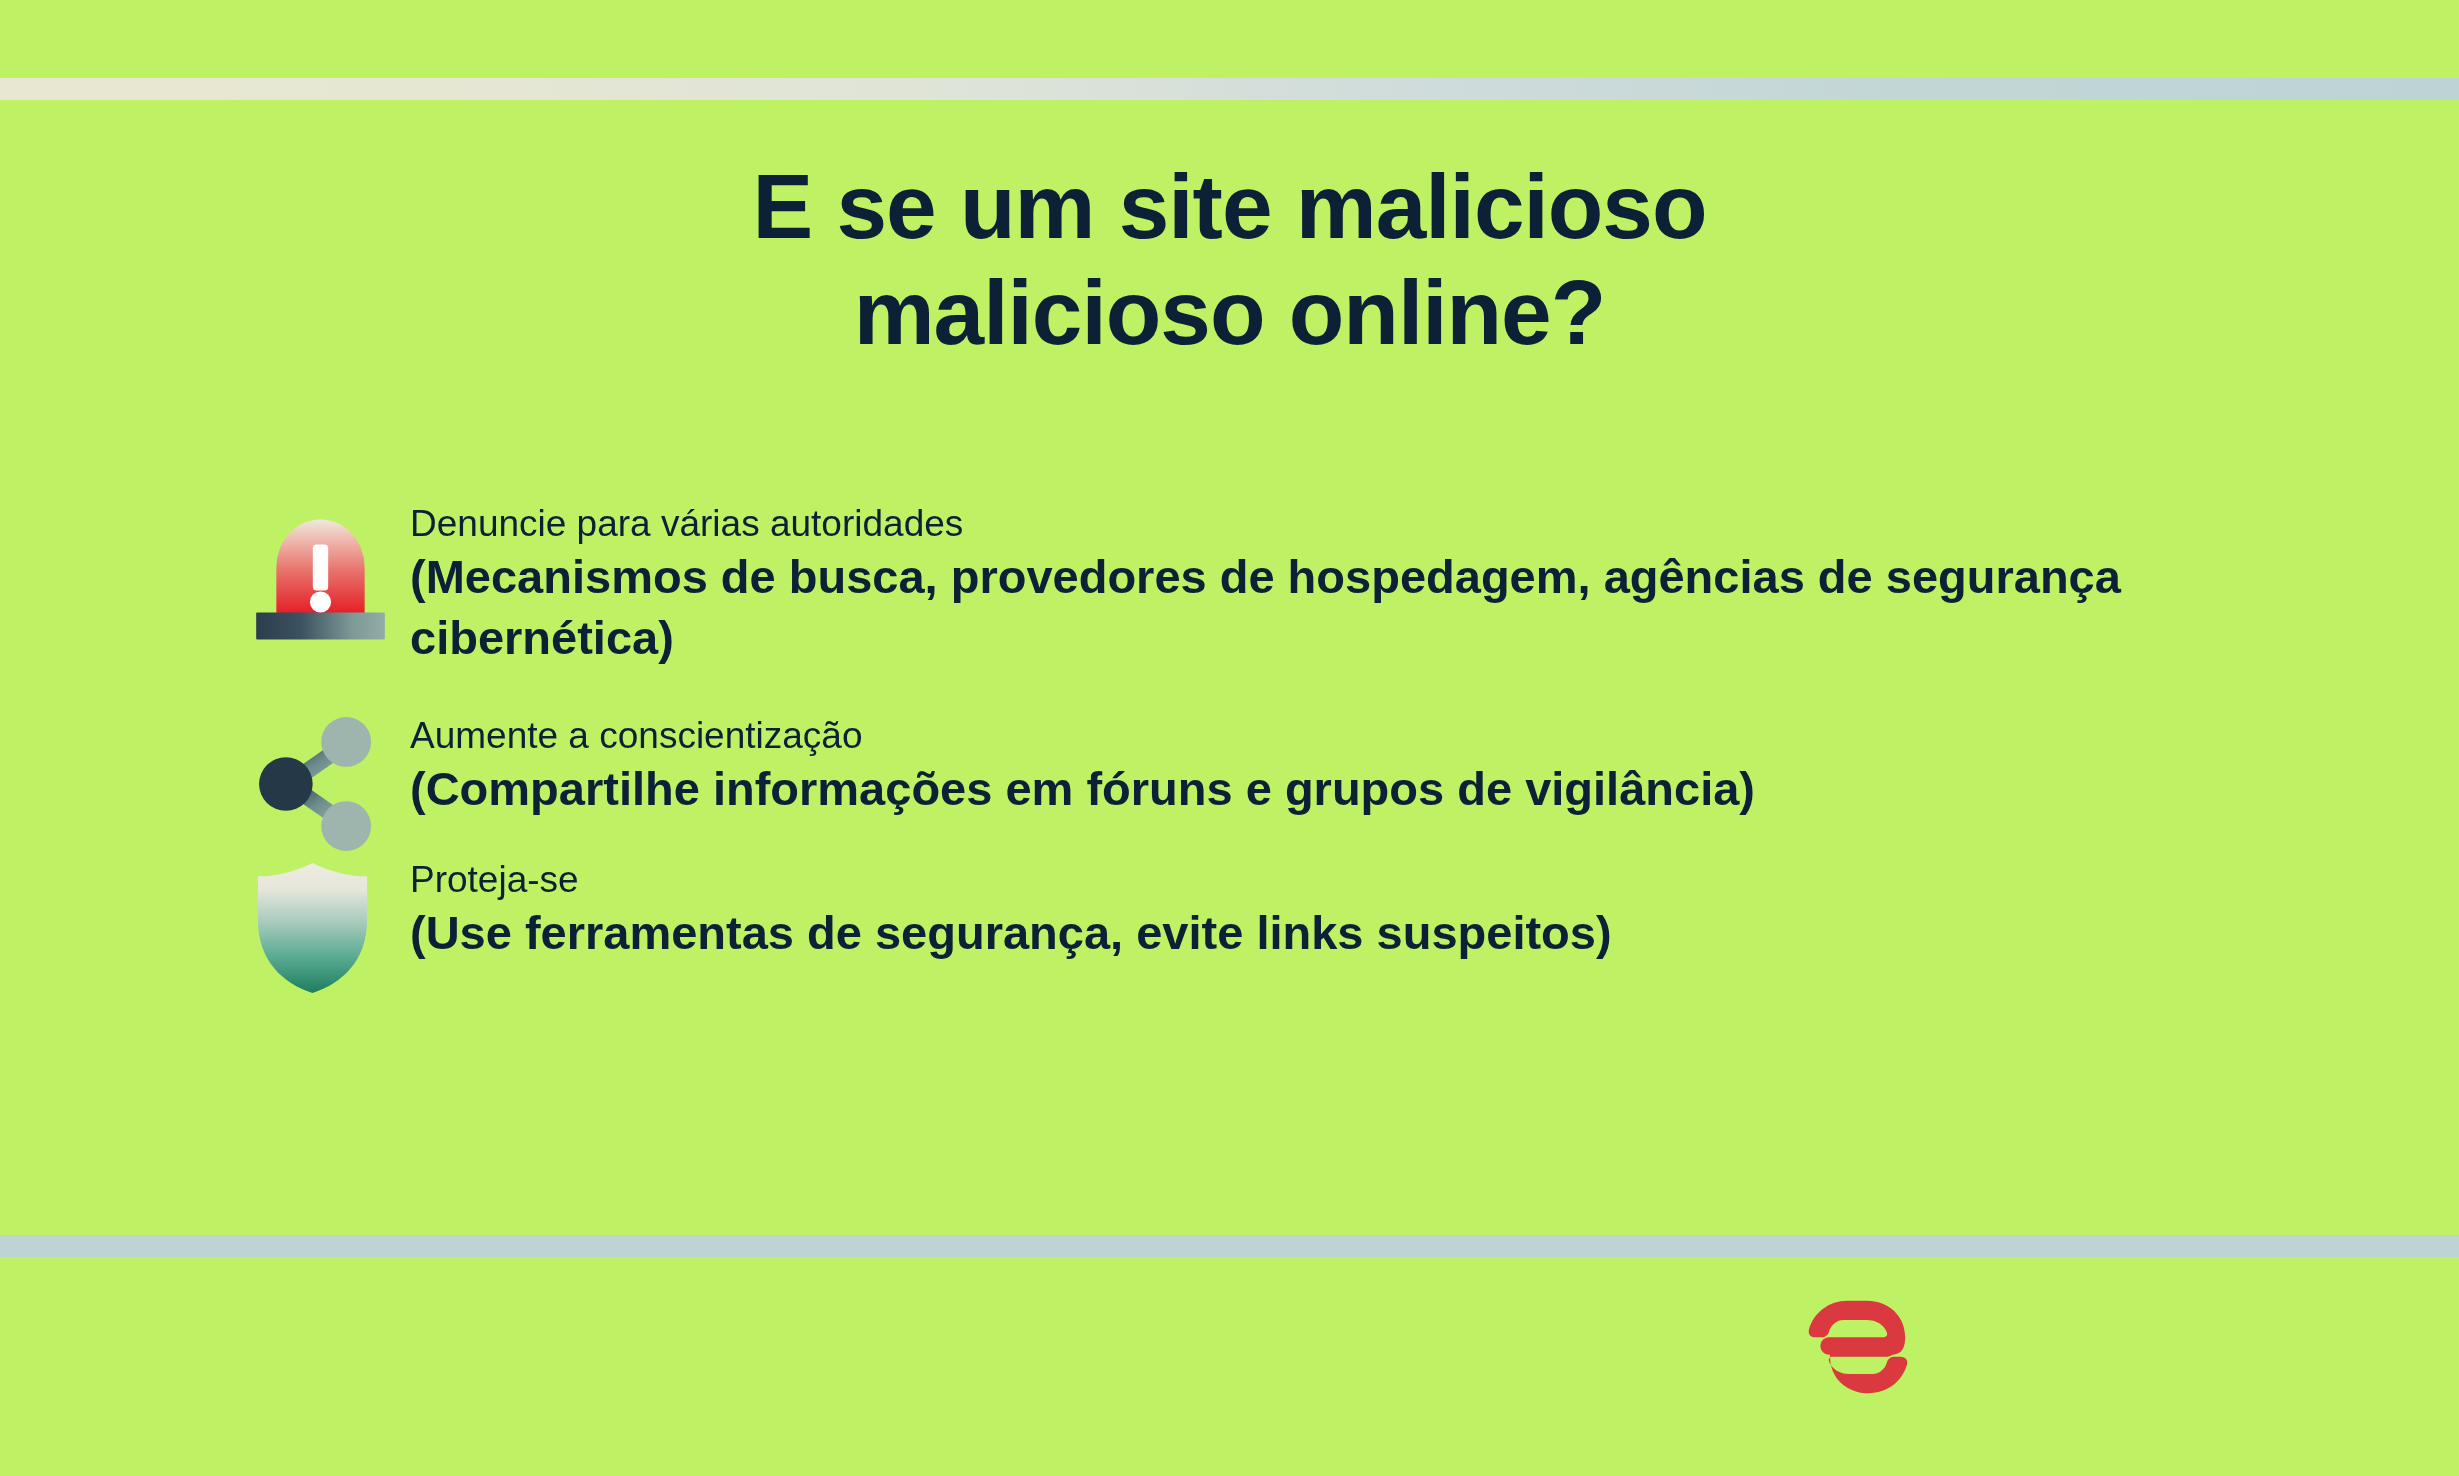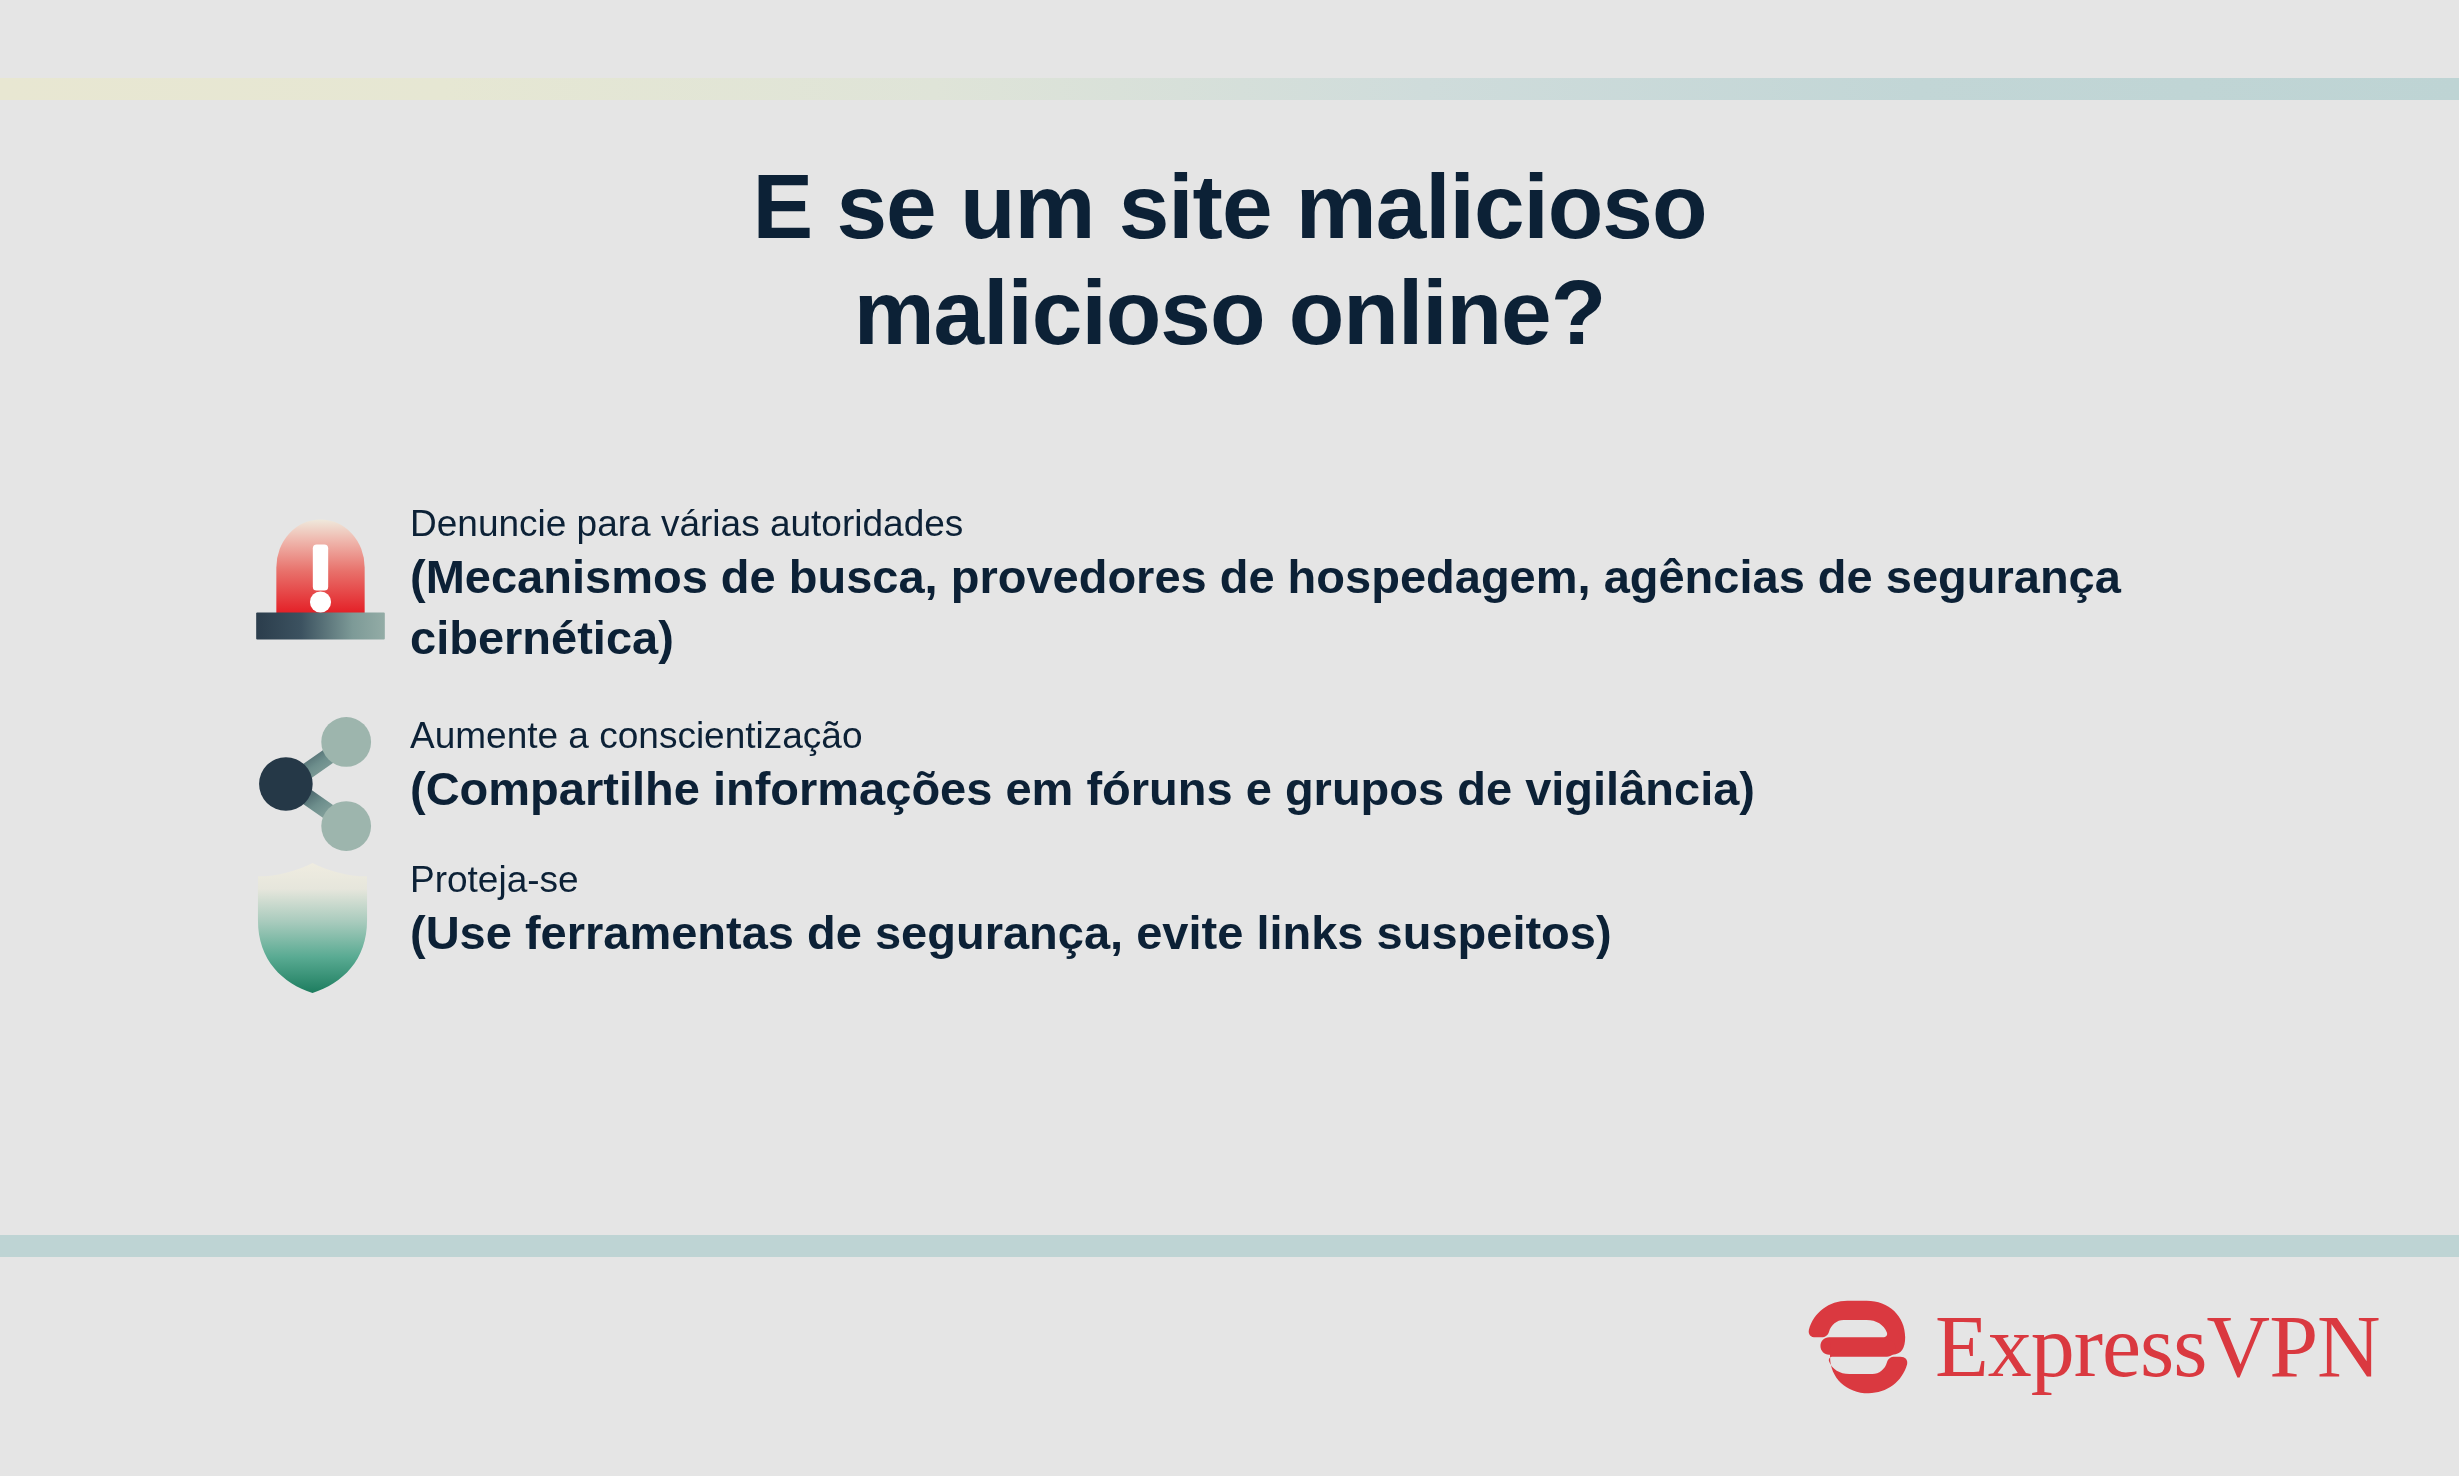--- a/index.html
+++ b/index.html
@@ -12,21 +12,21 @@
     background: #ffffff;
     font-family: "Liberation Sans", sans-serif;
     overflow: hidden;
     position: relative;
   }
 
   .slide {
     position: relative;
     width: 2459px;
     height: 1477px;
-    background: #e5e5e5;
+    background: #bef264;
     box-sizing: border-box;
   }
 
   
   .top-rule {
     position: absolute;
     left: 0;
     top: 78px;
     width: 2459px;
     height: 22px;
@@ -221,17 +221,16 @@
 
   <div class="bottom-rule"></div>
 
   <div class="logo">
     <span class="logo-mark">
       <svg width="104" height="104" viewBox="0 0 108 108" xmlns="http://www.w3.org/2000/svg">
         <path fill="#da3940" d="M63 6 C86 6 103 22 103 44 C103 55 99 62 90 62 L24 62 C19 62 15 58 15 53 C15 48 19 44 24 44 L80 44 C83 44 85 42 84 39 C81 31 73 26 63 26 L39 26 C32 26 26 31 24 38 C23 42 20 44 16 44 L10 44 C5 44 2 41 3 36 C8 18 24 6 43 6 Z"></path>
         <path fill="#da3940" d="M18 46 L84 46 C89 46 93 50 93 55 C93 60 89 64 84 64 L28 64 C25 64 23 66 24 69 C27 77 35 82 45 82 L69 82 C76 82 82 77 84 70 C85 66 88 64 92 64 L98 64 C103 64 106 67 105 72 C100 90 84 102 65 102 C42 102 25 86 25 64 C25 53 29 46 18 46 Z"></path>
       </svg>
     </span>
-    <span class="logo-word">ExpressVPN</span>
   </div>
 
 </div>
 
 
 </body></html>

